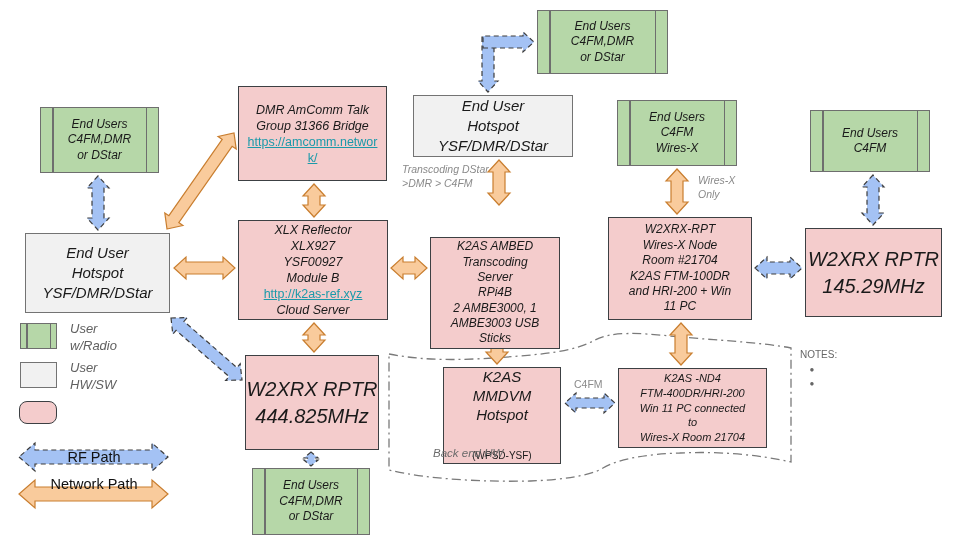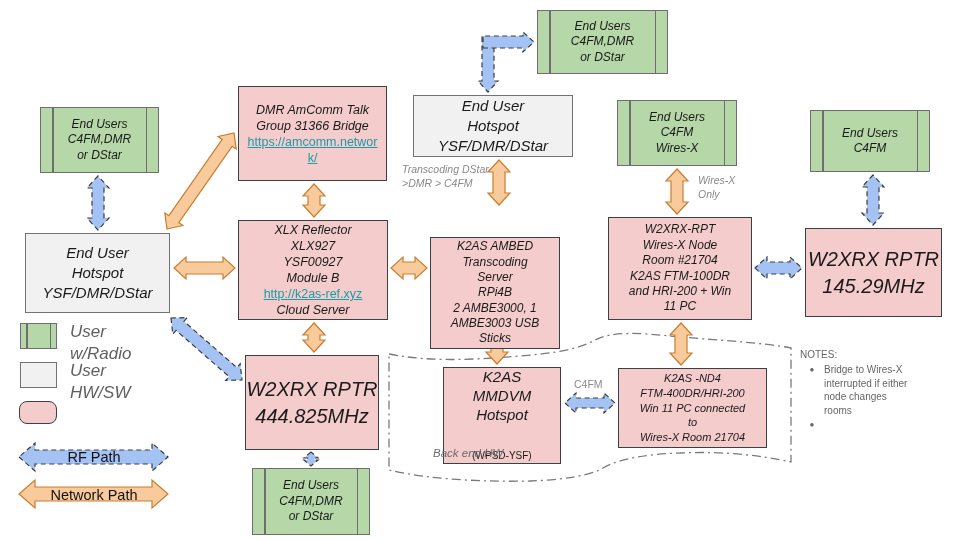--- a/index.html
+++ b/index.html
@@ -25,21 +25,21 @@
   .grayb{background:var(--gray-fill);border:1.5px solid var(--gray-border);}
   .pink{background:var(--pink-fill);border:1.5px solid var(--pink-border);border-radius:0;}
   .fs12{font-size:12px;} .fs125{font-size:12.5px;} .fs15{font-size:15px;line-height:1.32;}
   .fs16{font-size:20px;line-height:1.35;} .fs11{font-size:11px;line-height:1.36;}
   .mm-main{font-size:15px;line-height:1.25;} .mm-sub{font-size:10px;margin-top:1px;}
   .lnk{color:var(--link);text-decoration:underline;cursor:pointer;}
   .brk{word-break:break-all;}
   .lbl{position:absolute;z-index:2;color:var(--label-gray);font-size:10.5px;line-height:1.32;
        text-align:left;}
   .ital{font-style:italic;}
-  .leg-label{position:absolute;z-index:2;color:#606060;font-size:17px;line-height:1.3;}
+  .leg-label{position:absolute;z-index:2;color:#606060;font-size:13px;line-height:1.3;}
   .arrow-text{position:absolute;z-index:3;width:150px;text-align:center;font-size:14.5px;color:#111;}
   .notes{position:absolute;z-index:2;left:800px;top:348px;width:132px;color:var(--notes-gray);
          font-size:10px;line-height:1.34;}
   .notes ul{list-style:none;margin:2px 0 0 0;padding:0;}
   .notes li{display:flex;margin-top:1px;}
   .blt{width:24px;text-align:center;font-size:8px;padding-top:2px;flex:0 0 24px;}
   .ntx{width:84px;}
   .backend{position:absolute;z-index:2;font-style:italic;color:#6b6b6b;font-size:11.5px;}
 </style>
 </head>
@@ -179,28 +179,27 @@
   <div class="backend" style="left:433px;top:447px;">Back end HW</div>
 
   <div class="node green sw" style="left:20px;top:323px;width:37px;height:26px;"></div>
   <div class="leg-label prel" style="left:70px;top:321px;">User
 w/Radio</div>
   <div class="node grayb" style="left:20px;top:362px;width:37px;height:26px;"></div>
   <div class="leg-label prel" style="left:70px;top:360px;">User
 HW/SW</div>
   <div class="node pink" style="left:19px;top:401px;width:38px;height:23px;border-radius:8px;"></div>
   <div class="arrow-text" style="left:19px;top:449px;">RF Path</div>
-  <div class="arrow-text" style="left:19px;top:487px;">Network Path</div>
+  <div class="arrow-text" style="left:19px;top:476px;">Network Path</div>
 
   <div class="notes">
     <div>NOTES:</div>
     <ul>
       <li>
         <span class="blt">●</span>
-        <span class="ntx">Bridge to Wires-X interrupted if either node changes rooms</span>
       </li>
       <li>
         <span class="blt">●</span>
       </li>
     </ul>
   </div>
 
 </div>
 
 </body></html>

